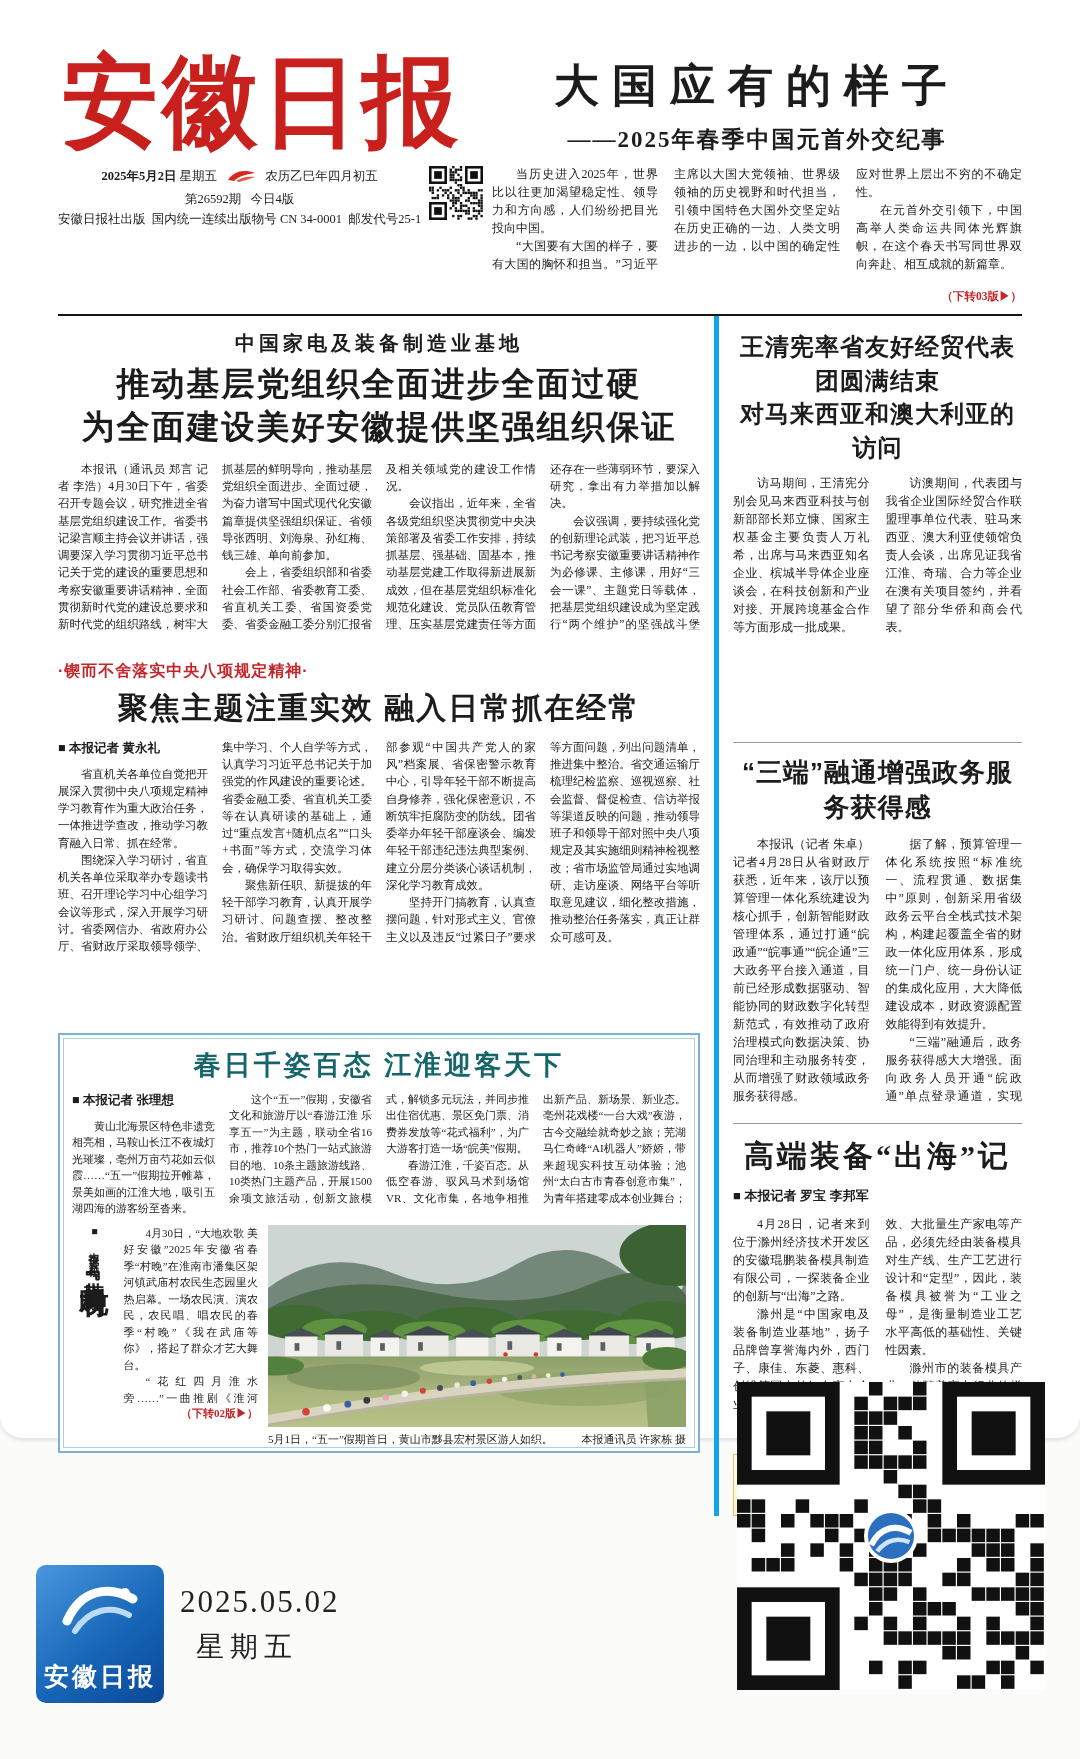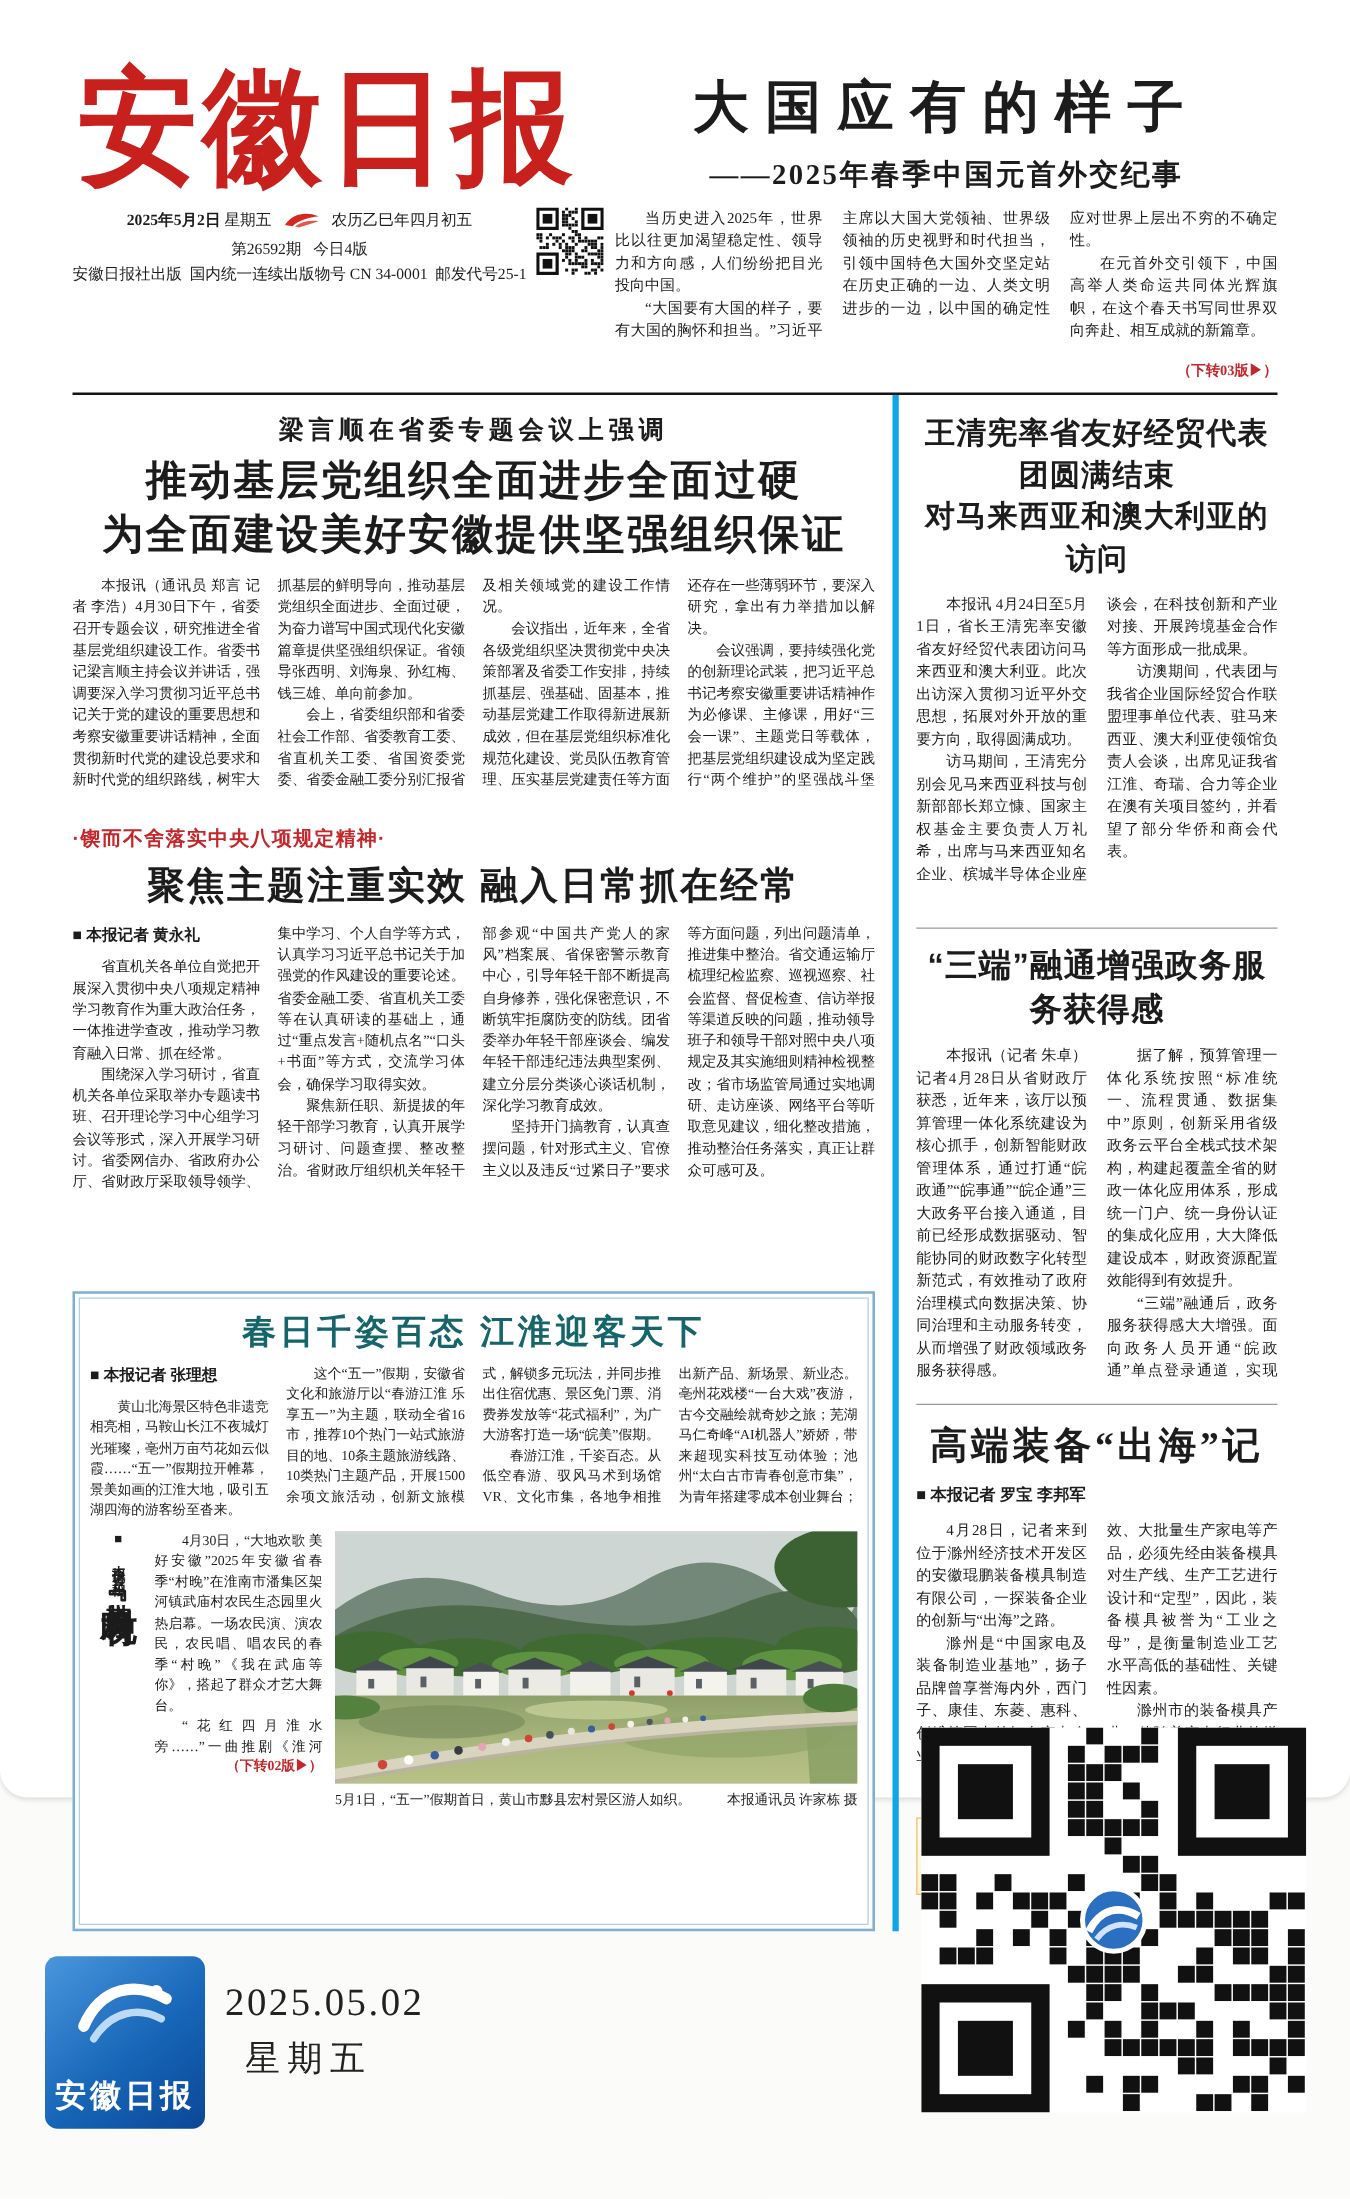--- a/index.html
+++ b/index.html
@@ -44,21 +44,21 @@
         font-size:33px;letter-spacing:2px;line-height:1.3;margin-top:6px;}
   .a1-body{margin-top:12px;columns:4;column-gap:14px;height:188px;font-size:11.5px;}
   
   .red-kicker{color:#c3272b;font-family:"Liberation Sans",sans-serif;font-weight:bold;
               font-size:16px;letter-spacing:1px;margin-top:12px;}
   .a2-h{text-align:center;font-family:"Liberation Sans",sans-serif;font-weight:900;
         font-size:30px;letter-spacing:2px;margin-top:6px;}
   .a2-body{margin-top:10px;columns:4;column-gap:14px;height:282px;font-size:11.5px;}
   
   .feature-box{margin-top:12px;border:2px solid #7cb0d5;box-shadow:inset 0 0 0 3px #fff,inset 0 0 0 4px #aed0e6;
-               padding:12px 12px 22px;height:512px;box-sizing:border-box;position:relative;background:#fff;}
+               padding:12px 12px 22px;height:420px;box-sizing:border-box;position:relative;background:#fff;}
   .tf-title{text-align:center;color:#15656b;font-family:"Liberation Sans",sans-serif;
             font-weight:900;font-size:27px;letter-spacing:3px;}
   .tf-intro{margin-top:8px;columns:4;column-gap:14px;height:126px;font-size:11px;line-height:1.5;}
   .tf-row{display:flex;gap:10px;margin-top:8px;height:222px;}
   .vg-cell{width:186px;flex:none;overflow:hidden;font-size:11px;line-height:1.5;text-align:justify;}
   .vg-head{float:left;writing-mode:vertical-rl;height:196px;margin:0 8px 4px 0;}
   .vg-byline{font-family:"Liberation Sans",sans-serif;font-weight:bold;font-size:10.5px;
              letter-spacing:2px;margin-left:5px;}
   .vg-big{font-family:"Liberation Sans",sans-serif;font-weight:900;font-size:29px;letter-spacing:1px;}
   .vg-small{font-family:"Liberation Sans",sans-serif;font-weight:900;font-size:20px;letter-spacing:2px;}
@@ -291,21 +291,21 @@
       </div>
     </div>
 
     <div class="rule-major"></div>
 
     <div class="main">
 
       <div class="col-left">
 
         <article>
-          <div class="a1-kicker">梁言顺在省委专题会议上强调</div>
+          <div class="a1-kicker">中国家电及装备制造业基地</div>
           <div class="a1-h">
             <div>推动基层党组织全面进步全面过硬</div>
             <div>为全面建设美好安徽提供坚强组织保证</div>
           </div>
           <div class="a1-body bodytxt">
             <p class="bodyp">本报讯（通讯员 郑言 记者 李浩）4月30日下午，省委召开专题会议，研究推进全省基层党组织建设工作。省委书记梁言顺主持会议并讲话，强调要深入学习贯彻习近平总书记关于党的建设的重要思想和考察安徽重要讲话精神，全面贯彻新时代党的建设总要求和新时代党的组织路线，树牢大抓基层的鲜明导向，推动基层党组织全面进步、全面过硬，为奋力谱写中国式现代化安徽篇章提供坚强组织保证。省领导张西明、刘海泉、孙红梅、钱三雄、单向前参加。</p>
             <p class="bodyp">会上，省委组织部和省委社会工作部、省委教育工委、省直机关工委、省国资委党委、省委金融工委分别汇报省及相关领域党的建设工作情况。</p>
             <p class="bodyp">会议指出，近年来，全省各级党组织坚决贯彻党中央决策部署及省委工作安排，持续抓基层、强基础、固基本，推动基层党建工作取得新进展新成效，但在基层党组织标准化规范化建设、党员队伍教育管理、压实基层党建责任等方面还存在一些薄弱环节，要深入研究，拿出有力举措加以解决。</p>
             <p class="bodyp">会议强调，要持续强化党的创新理论武装，把习近平总书记考察安徽重要讲话精神作为必修课、主修课，用好“三会一课”、主题党日等载体，把基层党组织建设成为坚定践行“两个维护”的坚强战斗堡垒。要扎实开展深入贯彻中央八项规定精神学习教育，以严的标准、严的要求一体推进学查改，注重开门搞教育，真正让群众可感可及。要不断严密组织体系，推动党的组织优势转化为发展优势、治理效能，健全基层党建责任链条，持续为基层减负赋能，加大基层保障力度，推动基层党建各项任务一贯到底、落实落细。</p>
           </div>
@@ -447,21 +447,20 @@
       </div>
 
       <div class="col-right">
 
         <article>
           <div class="visit-h">
             <div>王清宪率省友好经贸代表团圆满结束</div>
             <div>对马来西亚和澳大利亚的访问</div>
           </div>
           <div class="r-body2 bodytxt visit-body">
-            <p class="bodyp">本报讯 4月24日至5月1日，省长王清宪率安徽省友好经贸代表团访问马来西亚和澳大利亚。此次出访深入贯彻习近平外交思想，拓展对外开放的重要方向，取得圆满成功。</p>
             <p class="bodyp">访马期间，王清宪分别会见马来西亚科技与创新部部长郑立慷、国家主权基金主要负责人万礼希，出席与马来西亚知名企业、槟城半导体企业座谈会，在科技创新和产业对接、开展跨境基金合作等方面形成一批成果。</p>
             <p class="bodyp">访澳期间，代表团与我省企业国际经贸合作联盟理事单位代表、驻马来西亚、澳大利亚使领馆负责人会谈，出席见证我省江淮、奇瑞、合力等企业在澳有关项目签约，并看望了部分华侨和商会代表。</p>
           </div>
         </article>
 
         <div class="sep"></div>
 
         <article>
           <div class="fiscal-h">“三端”融通增强政务服务获得感</div>
           <div class="r-body2 bodytxt fiscal-body">

